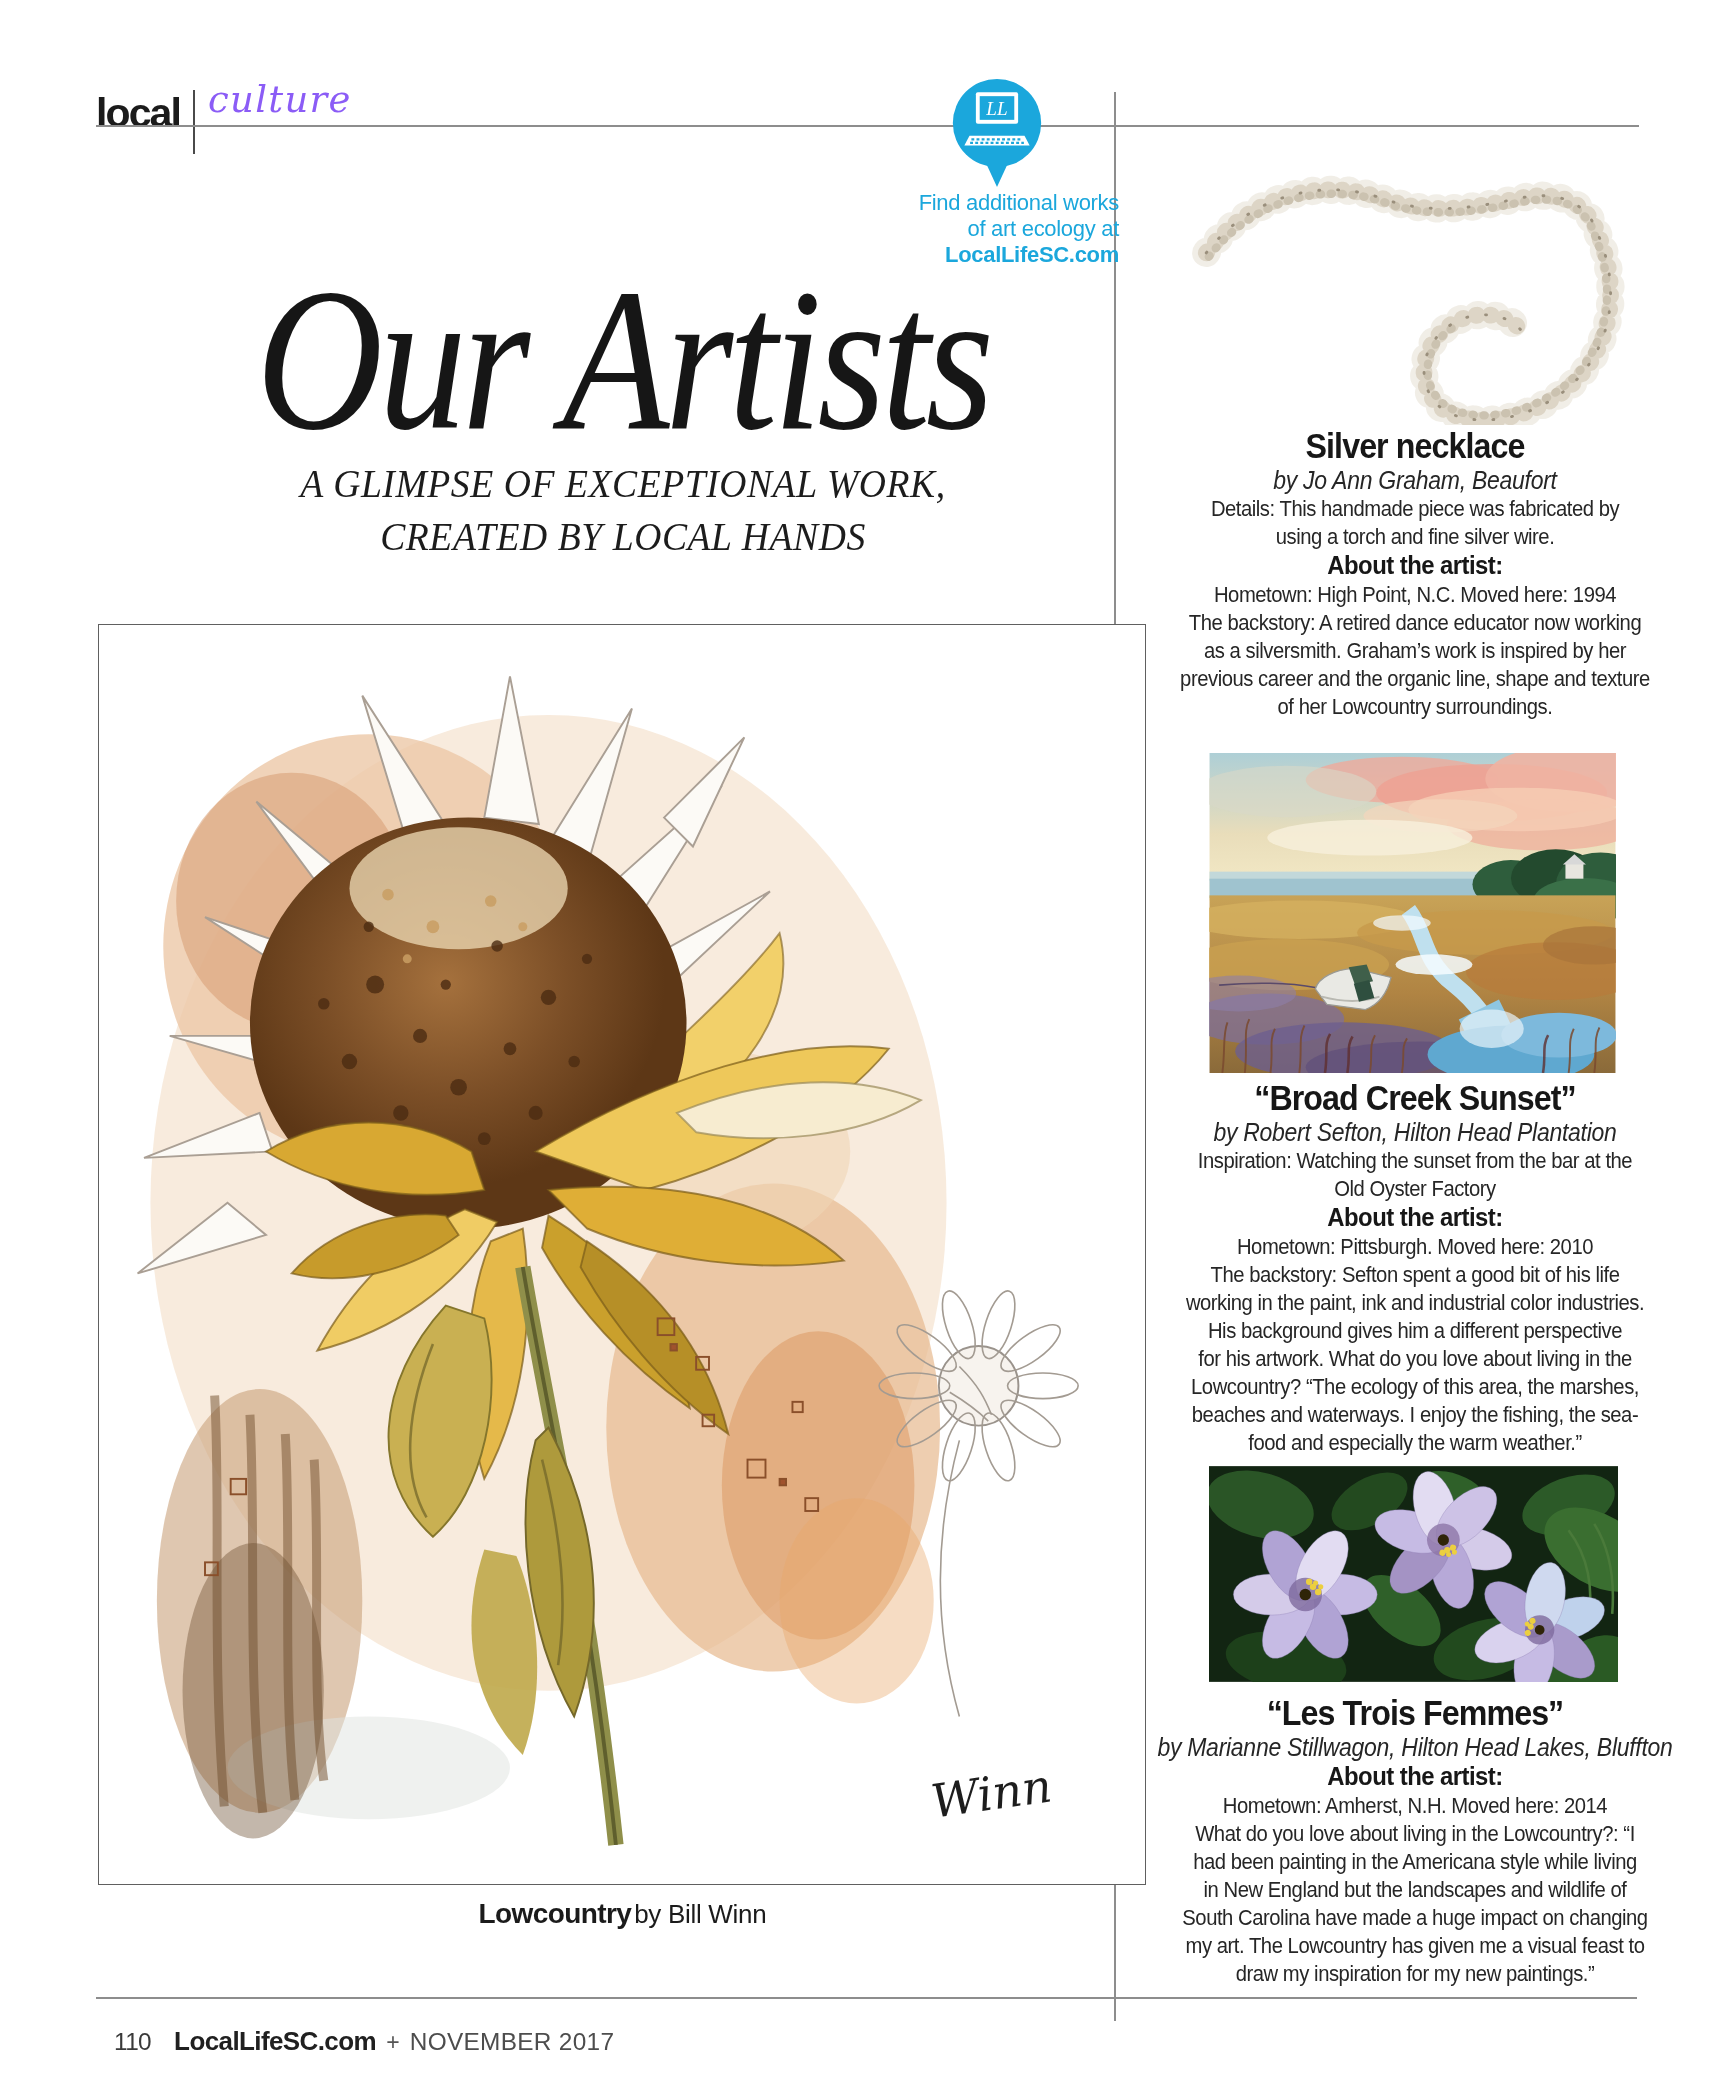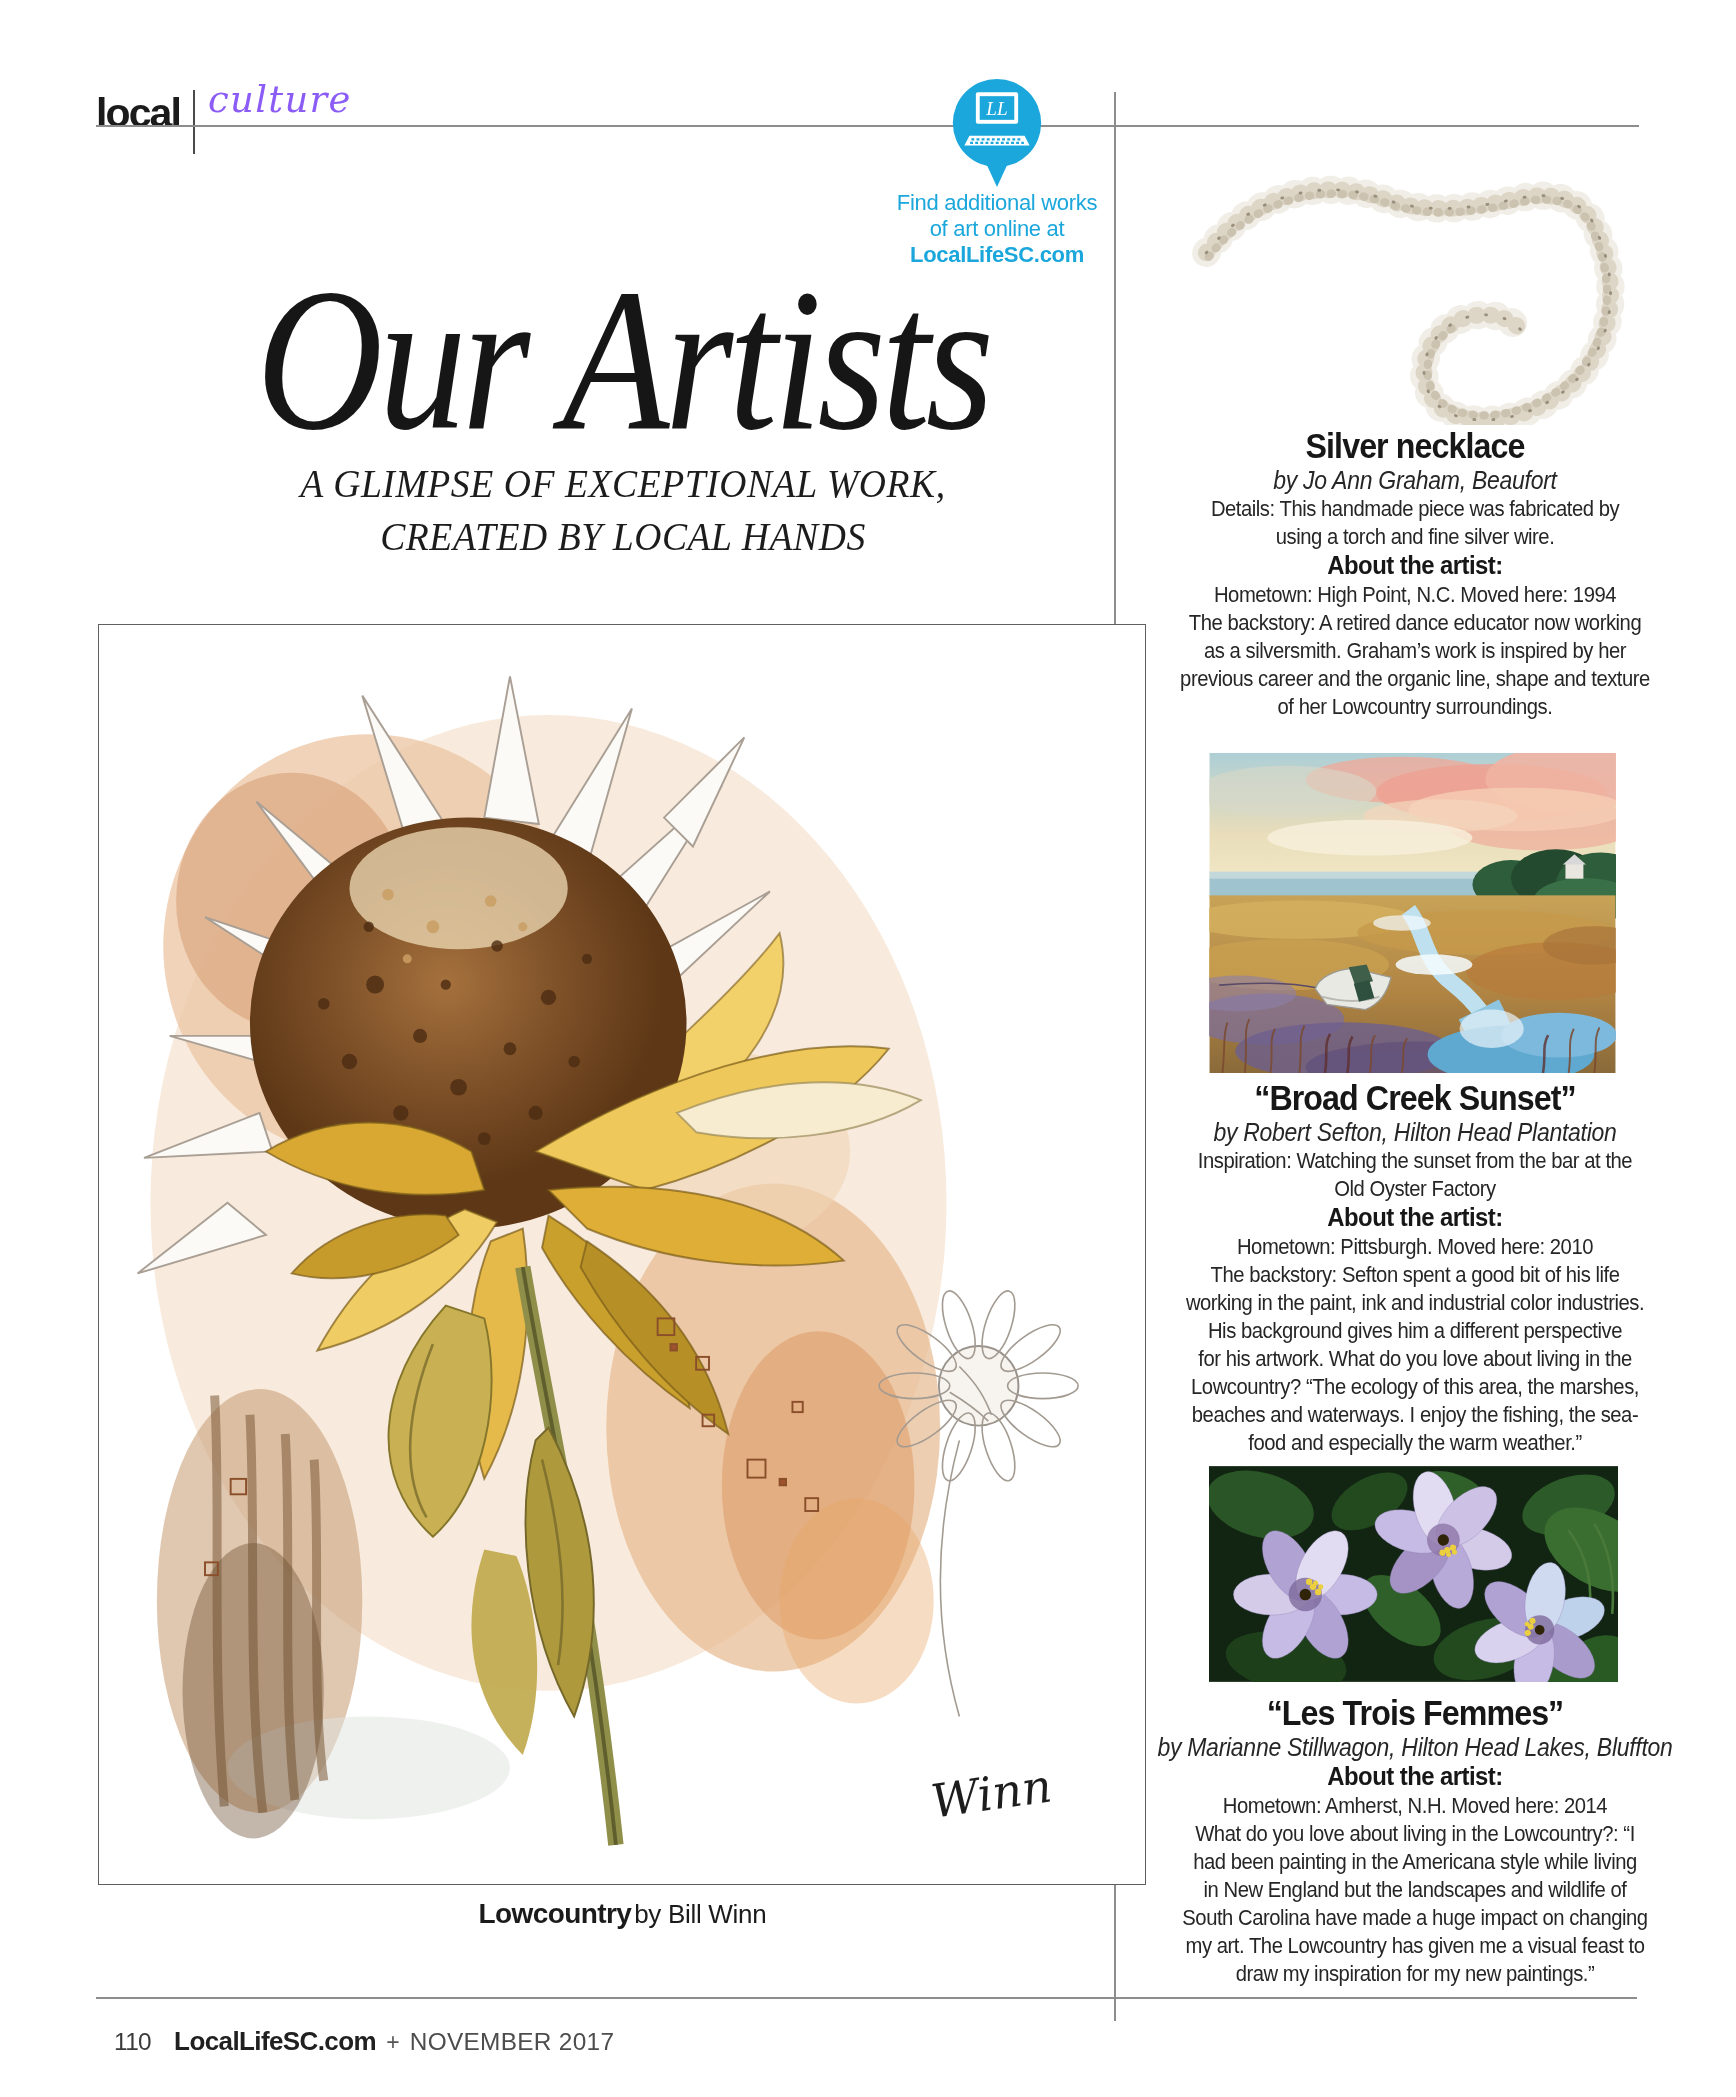--- a/index.html
+++ b/index.html
@@ -11,21 +11,21 @@
   #logo-local{left:96px;top:90px;font-weight:bold;font-size:41px;letter-spacing:-1.9px;color:#1b1b1b}
   #logo-bar{left:193px;top:90px;width:1.9px;height:64px;background:#4a4a4a}
   #logo-culture{left:208px;top:78px;font-family:"DejaVu Serif",serif;font-style:italic;
                 font-size:37px;color:#8b5cf6;letter-spacing:1.3px}
   #header-rule{left:96px;top:125px;width:1543px;height:1.9px;background:#8d8d8d;z-index:0}
   #col-divider{left:1114px;top:92px;width:1.9px;height:1929px;background:#8d8d8d;z-index:0}
   #footer-rule{left:96px;top:1997px;width:1541px;height:1.9px;background:#8d8d8d;z-index:1}
 
   
   #badge{left:932px;top:68px;width:130px;height:128px;z-index:3}
-  #badge-text{left:875px;top:190px;width:244px;text-align:center;color:#1ba7dc;
+  #badge-text{left:875px;top:190px;width:244px;text-align:right;color:#1ba7dc;
               font-size:22px;line-height:26px;letter-spacing:-0.3px;z-index:3}
   #badge-text .b3{font-weight:bold}
 
   
   #hero-title{left:103px;top:257px;width:1040px;text-align:center;
               font-family:"Liberation Serif",serif;font-style:italic;
               font-size:204px;line-height:204px;color:#161616;letter-spacing:-5.1px;
               transform:scaleX(.86);transform-origin:50% 0;z-index:1}
   #hero-sub{left:103px;top:457px;width:1040px;text-align:center;
             font-family:"Liberation Serif",serif;font-style:italic;
@@ -80,21 +80,21 @@
     <rect x="68" y="38" width="66" height="49" rx="3" fill="#ffffff"></rect>
     <rect x="74" y="44" width="54" height="37" fill="#1ba7dc"></rect>
     <text x="101" y="74" text-anchor="middle" font-family="Liberation Serif, serif" font-style="italic" font-size="30" fill="#ffffff">LL</text>
     <path d="M58 106 L144 106 L152 121 L50 121 Z" fill="#ffffff"></path>
     <line x1="61" y1="111.5" x2="141" y2="111.5" stroke="#1ba7dc" stroke-width="3.4" stroke-dasharray="4.5 3.5"></line>
     <line x1="59" y1="117" x2="143" y2="117" stroke="#1ba7dc" stroke-width="3.4" stroke-dasharray="4.5 3.5"></line>
   </g>
 </svg>
 <div class="abs" id="badge-text">
   <div>Find additional works</div>
-  <div>of art online at</div>
+  <div>of art ecology at</div>
   <div class="b3">LocalLifeSC.com</div>
 </div>
 
 <div class="abs" id="hero-title">Our Artists</div>
 <div class="abs" id="hero-sub">
   <div>A GLIMPSE OF EXCEPTIONAL WORK,</div>
   <div>CREATED BY LOCAL HANDS</div>
 </div>
 
 <div class="abs" id="art-frame">

